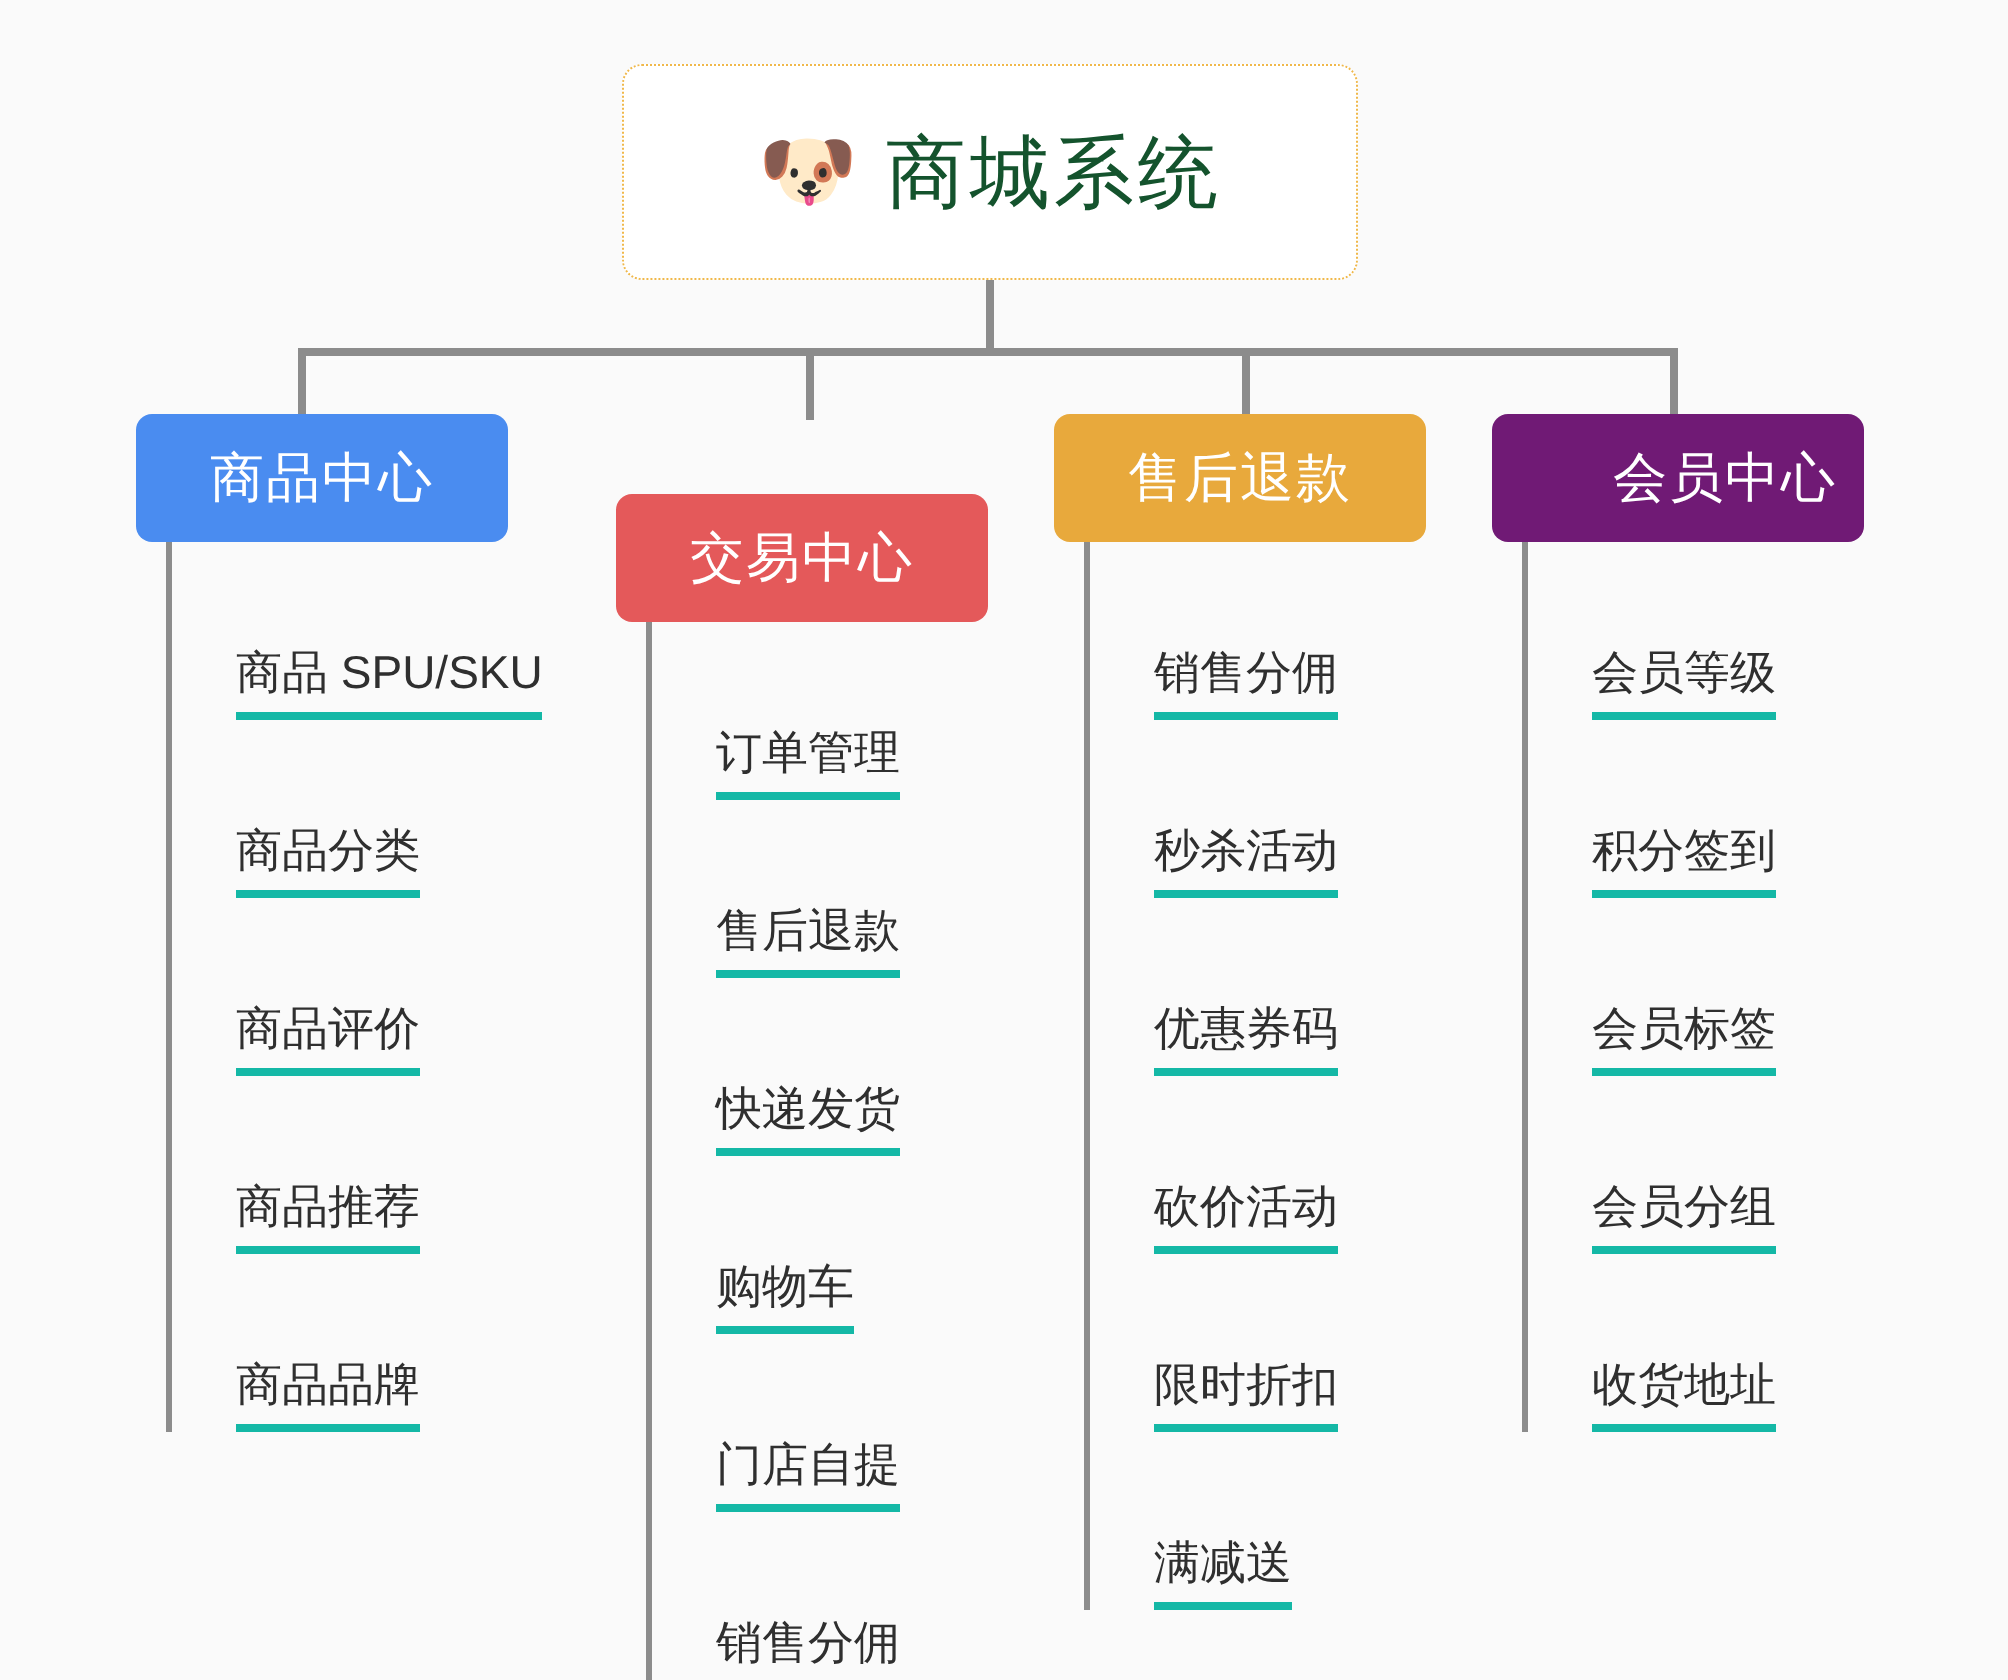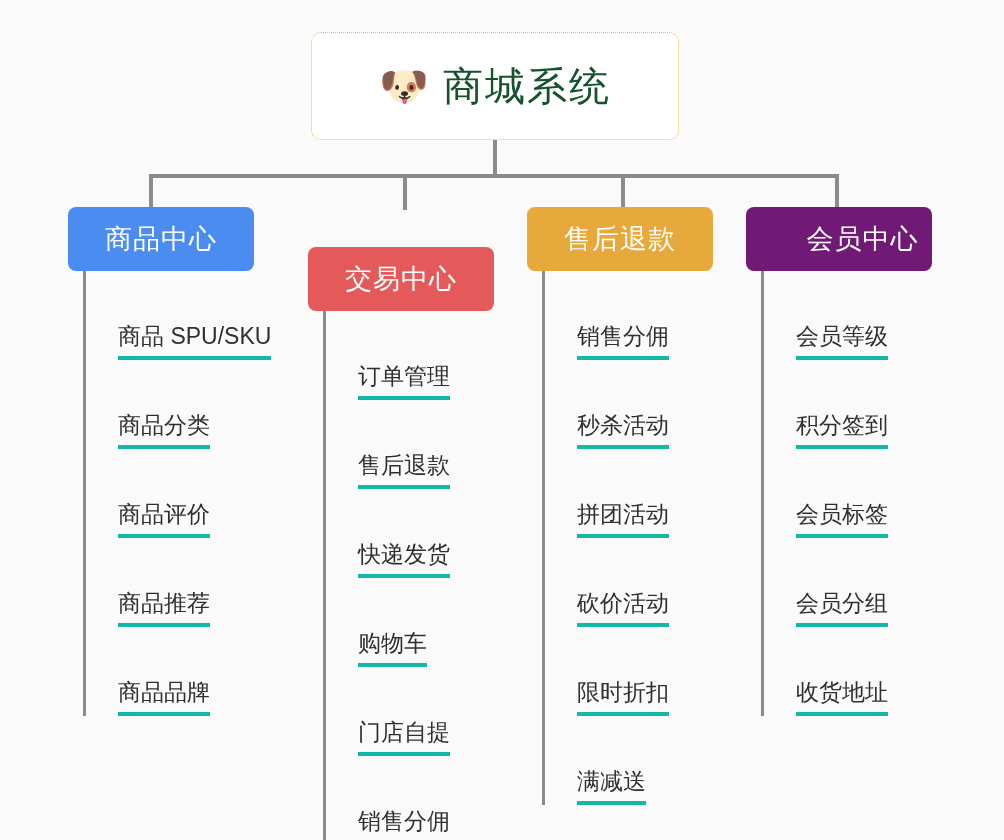--- a/index.html
+++ b/index.html
@@ -194,21 +194,21 @@
       <span>售后退款</span>
     </div>
     <div class="leaf-list">
       <div class="leaf-item">
         <span class="leaf-label">销售分佣</span>
       </div>
       <div class="leaf-item">
         <span class="leaf-label">秒杀活动</span>
       </div>
       <div class="leaf-item">
-        <span class="leaf-label">拼团活动</span>
+        <span class="leaf-label">优惠券码</span>
       </div>
       <div class="leaf-item">
         <span class="leaf-label">砍价活动</span>
       </div>
       <div class="leaf-item">
         <span class="leaf-label">限时折扣</span>
       </div>
       <div class="leaf-item">
         <span class="leaf-label">满减送</span>
       </div>

